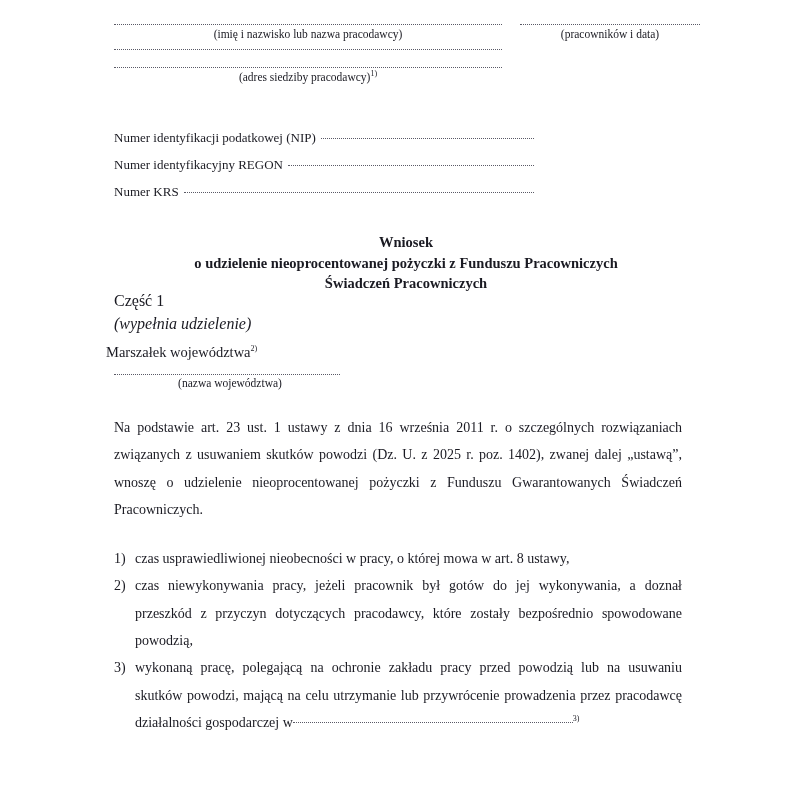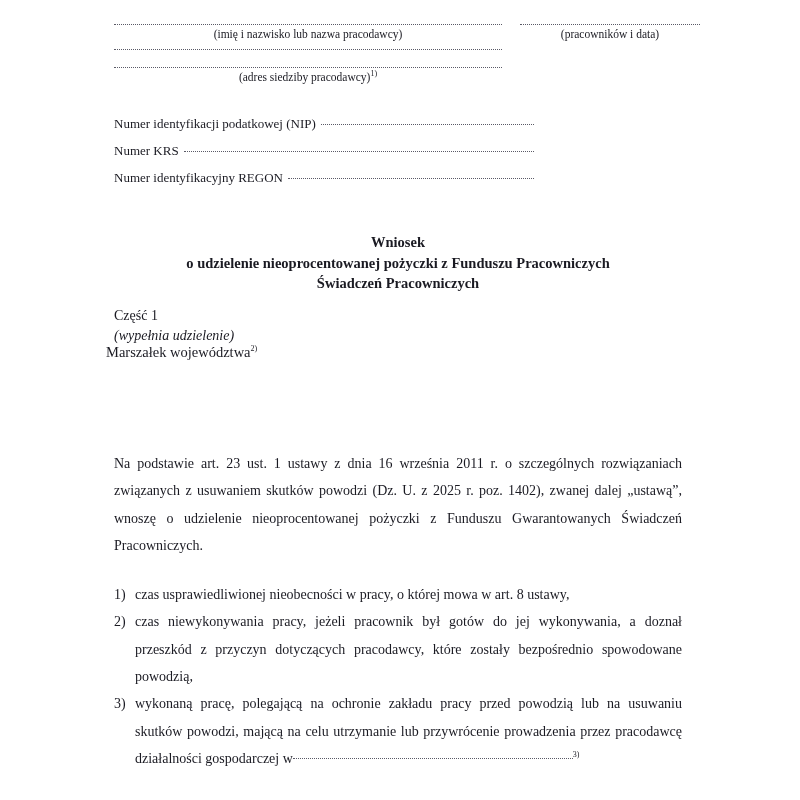--- a/index.html
+++ b/index.html
@@ -66,21 +66,21 @@
   .sup {
     font-size: 8px;
     vertical-align: super;
     line-height: 0;
   }
 
   
   .idblock {
     position: absolute;
     left: 114px;
-    top: 116px;
+    top: 130px;
     width: 420px;
     font-size: 13px;
   }
   .idrow {
     display: flex;
     align-items: baseline;
     margin-bottom: 11px;
     white-space: nowrap;
   }
   .idrow .lbl { margin-right: 5px; }
@@ -88,35 +88,35 @@
     flex: 1 1 auto;
     border-bottom: 1px dotted #5a5a66;
     height: 0;
     position: relative;
     top: -3px;
   }
 
   
   .title {
     position: absolute;
-    left: 114px;
+    left: 122px;
     top: 232px;
     width: 568px;
     text-align: center;
     font-weight: bold;
     font-size: 14.5px;
     line-height: 1.42;
   }
 
   
   .part {
     position: absolute;
     left: 114px;
-    top: 306px;
-    font-size: 14px;
+    top: 290px;
+    font-size: 16px;
     line-height: 1.42;
   }
   .part .ital {
     font-style: italic;
   }
 
   .marszalek {
     position: absolute;
     left: 106px;
     top: 344px;
@@ -137,21 +137,20 @@
     padding-left: 6px;
   }
 
   
   .body {
     position: absolute;
     left: 114px;
     top: 414px;
     width: 568px;
     font-size: 14px;
-    margin-top: 36px;
   }
   p.just {
     margin: 0 0 0 0;
     text-align: justify;
     text-align-last: left;
     line-height: 1.95;
     font-size: 14px;
   }
   p.lead {
     margin: 0;
@@ -221,43 +220,47 @@
   </div>
 
   <div class="idblock">
 
     <div class="idrow">
       <span class="lbl">Numer identyfikacji podatkowej (NIP)</span>
       <span class="fill"></span>
     </div>
 
     <div class="idrow">
+      <span class="lbl">Numer identyfikacyjny REGON</span>
+      <span class="fill"></span>
+    </div>
+
+    <div class="idrow">
       <span class="lbl">Numer KRS</span>
-      <span class="fill"></span>
-    </div>
-
-    <div class="idrow">
-      <span class="lbl">Numer identyfikacyjny REGON</span>
       <span class="fill"></span>
     </div>
   </div>
 
   <div class="title">
     <div>Wniosek</div>
     <div>o udzielenie nieoprocentowanej pożyczki z Funduszu Pracowniczych</div>
     <div>Świadczeń Pracowniczych</div>
   </div>
 
   <div class="part">
     <div>Część 1</div>
     <div class="ital">(wypełnia udzielenie)</div>
   </div>
 
   <div class="marszalek"><span>Marszałek województwa</span><span class="sup">2)</span></div>
 
+  <div class="woj">
+    <div class="dotline"></div>
+    <div class="cap2">(nazwa województwa)</div>
+  </div>
 
   <div class="body">
 
     <p class="just">Na podstawie art. 23 ust. 1 ustawy z dnia 16 września 2011 r. o szczególnych rozwiązaniach związanych z usuwaniem skutków powodzi (Dz. U. z 2025 r. poz. 1402), zwanej dalej „ustawą”, wnoszę o udzielenie nieoprocentowanej pożyczki z Funduszu Gwarantowanych Świadczeń Pracowniczych.</p>
 
     <div class="gap-a"></div>
 
 
     <ol class="items">
 

